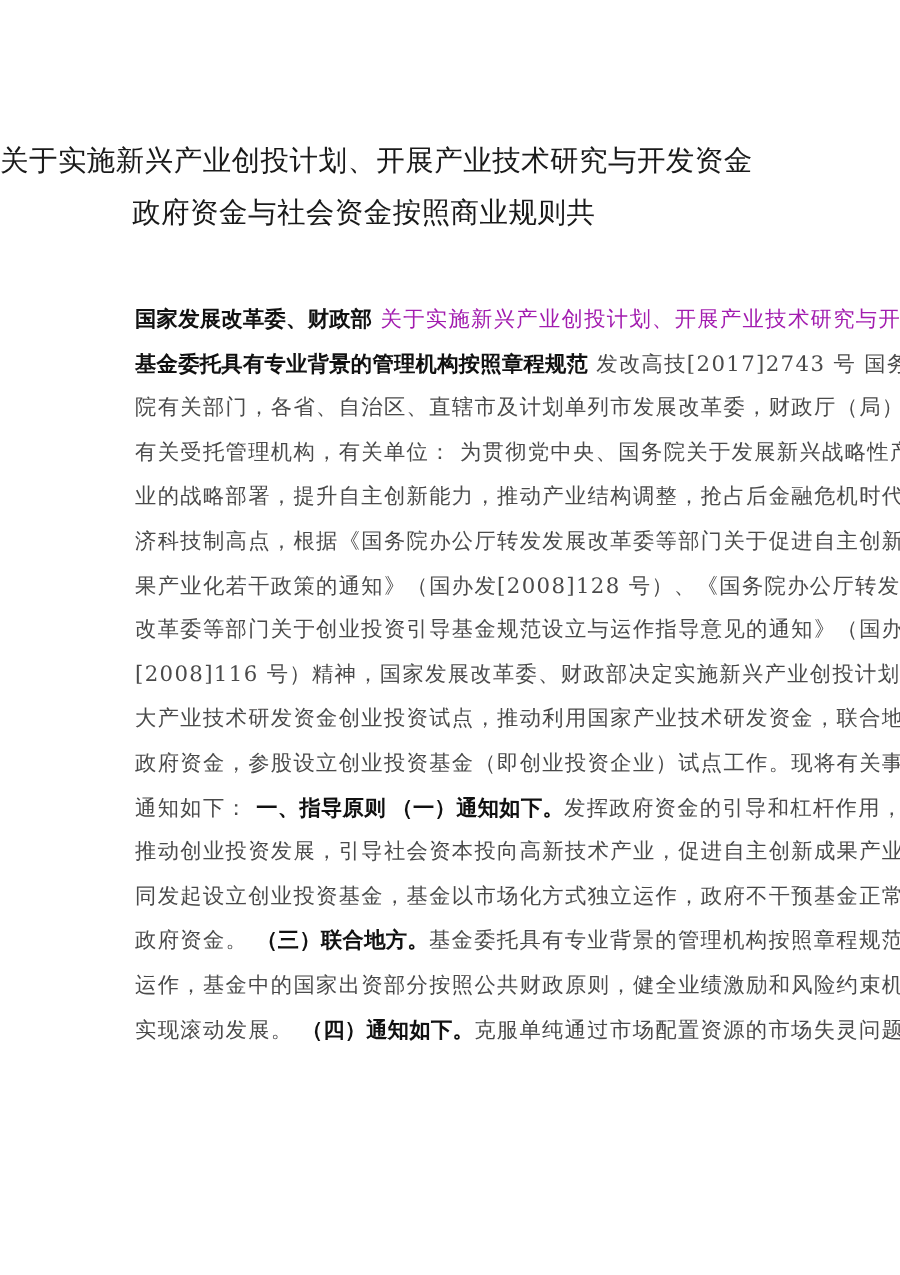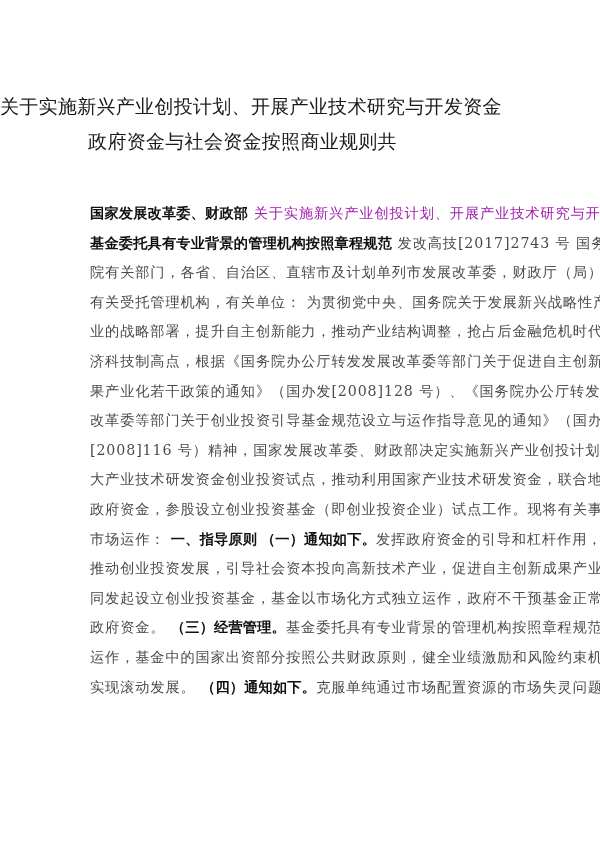--- a/index.html
+++ b/index.html
@@ -26,20 +26,20 @@
       <div class="line"><span class="bold">基金委托具有专业背景的管理机构按照章程规范</span><span class="seg"> 发改高技[2017]2743 号    国务</span></div>
       <div class="line"><span class="seg">院有关部门，各省、自治区、直辖市及计划单列市发展改革委，财政厅（局），</span></div>
       <div class="line"><span class="seg">有关受托管理机构，有关单位： 为贯彻党中央、国务院关于发展新兴战略性产</span></div>
       <div class="line"><span class="seg">业的战略部署，提升自主创新能力，推动产业结构调整，抢占后金融危机时代经</span></div>
       <div class="line"><span class="seg">济科技制高点，根据《国务院办公厅转发发展改革委等部门关于促进自主创新成</span></div>
       <div class="line"><span class="seg">果产业化若干政策的通知》（国办发[2008]128 号）、《国务院办公厅转发发展</span></div>
       <div class="line"><span class="seg">改革委等部门关于创业投资引导基金规范设立与运作指导意见的通知》（国办发</span></div>
       <div class="line"><span class="seg">[2008]116 号）精神，国家发展改革委、财政部决定实施新兴产业创投计划，扩</span></div>
       <div class="line"><span class="seg">大产业技术研发资金创业投资试点，推动利用国家产业技术研发资金，联合地方</span></div>
       <div class="line"><span class="seg">政府资金，参股设立创业投资基金（即创业投资企业）试点工作。现将有关事项</span></div>
-      <div class="line"><span class="seg">市场运作： </span><span class="bold">一、指导原则 （一）通知如下。</span><span class="seg">发挥政府资金的引导和杠杆作用，</span></div>
+      <div class="line"><span class="seg">通知如下： </span><span class="bold">一、指导原则 （一）通知如下。</span><span class="seg">发挥政府资金的引导和杠杆作用，</span></div>
       <div class="line"><span class="seg">推动创业投资发展，引导社会资本投向高新技术产业，促进自主创新成果产业化，</span></div>
       <div class="line"><span class="seg">同发起设立创业投资基金，基金以市场化方式独立运作，政府不干预基金正常的</span></div>
-      <div class="line"><span class="seg">政府资金。 </span><span class="bold">（三）经营管理。</span><span class="seg">基金委托具有专业背景的管理机构按照章程规范</span></div>
+      <div class="line"><span class="seg">政府资金。 </span><span class="bold">（三）联合地方。</span><span class="seg">基金委托具有专业背景的管理机构按照章程规范</span></div>
       <div class="line"><span class="seg">运作，基金中的国家出资部分按照公共财政原则，健全业绩激励和风险约束机制，</span></div>
       <div class="line"><span class="seg">实现滚动发展。 </span><span class="bold">（四）通知如下。</span><span class="seg">克服单纯通过市场配置资源的市场失灵问题，</span></div>
     </div>
 </div>
 
 </body></html>

